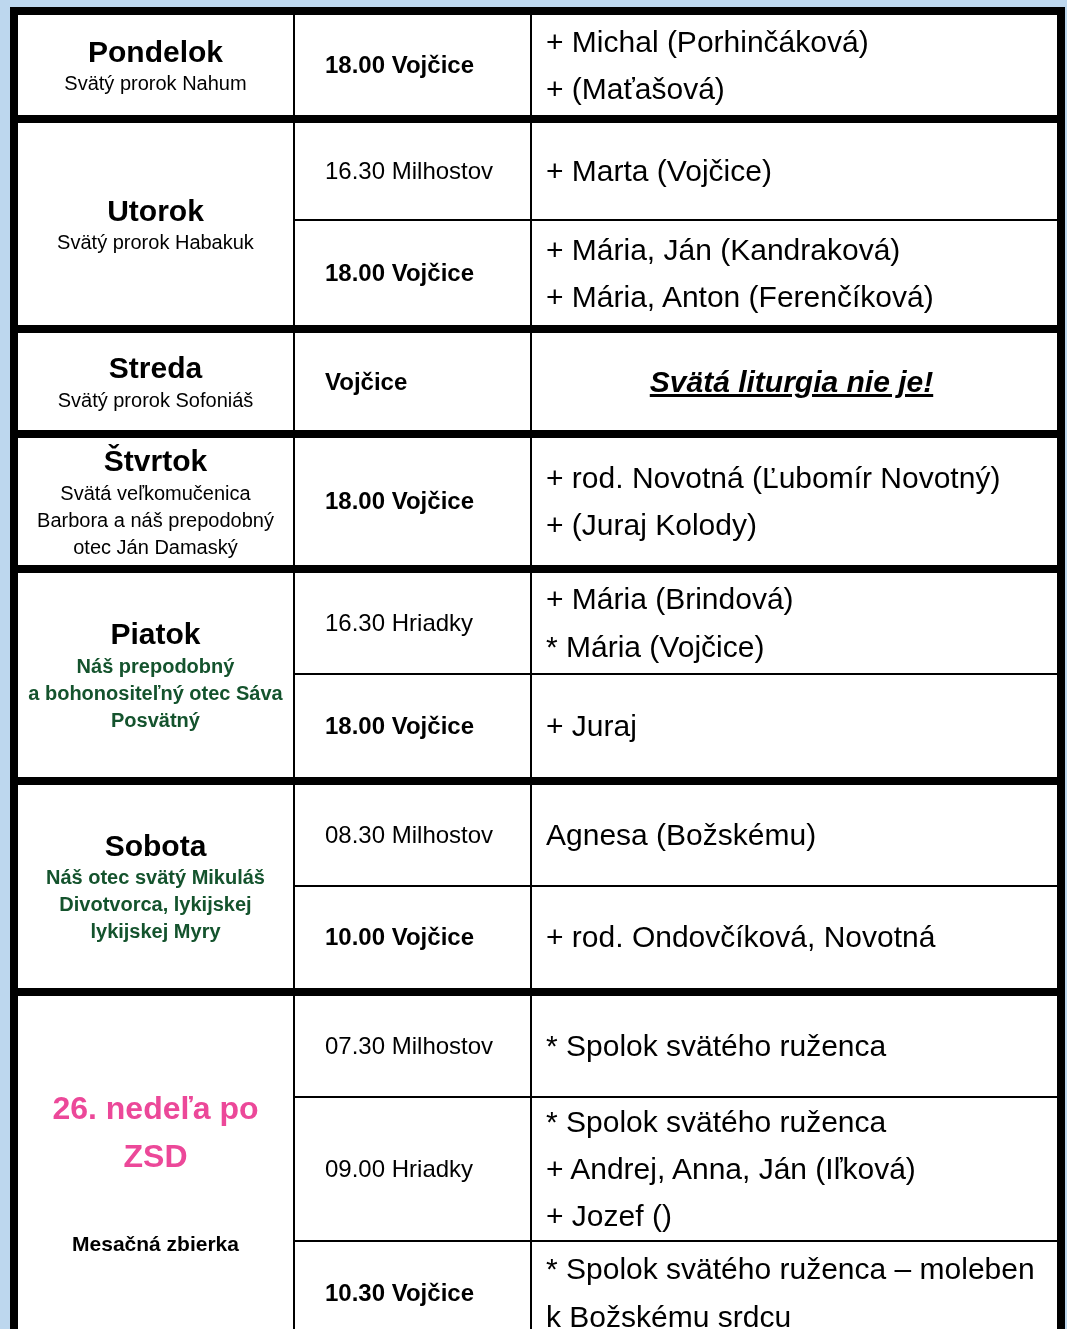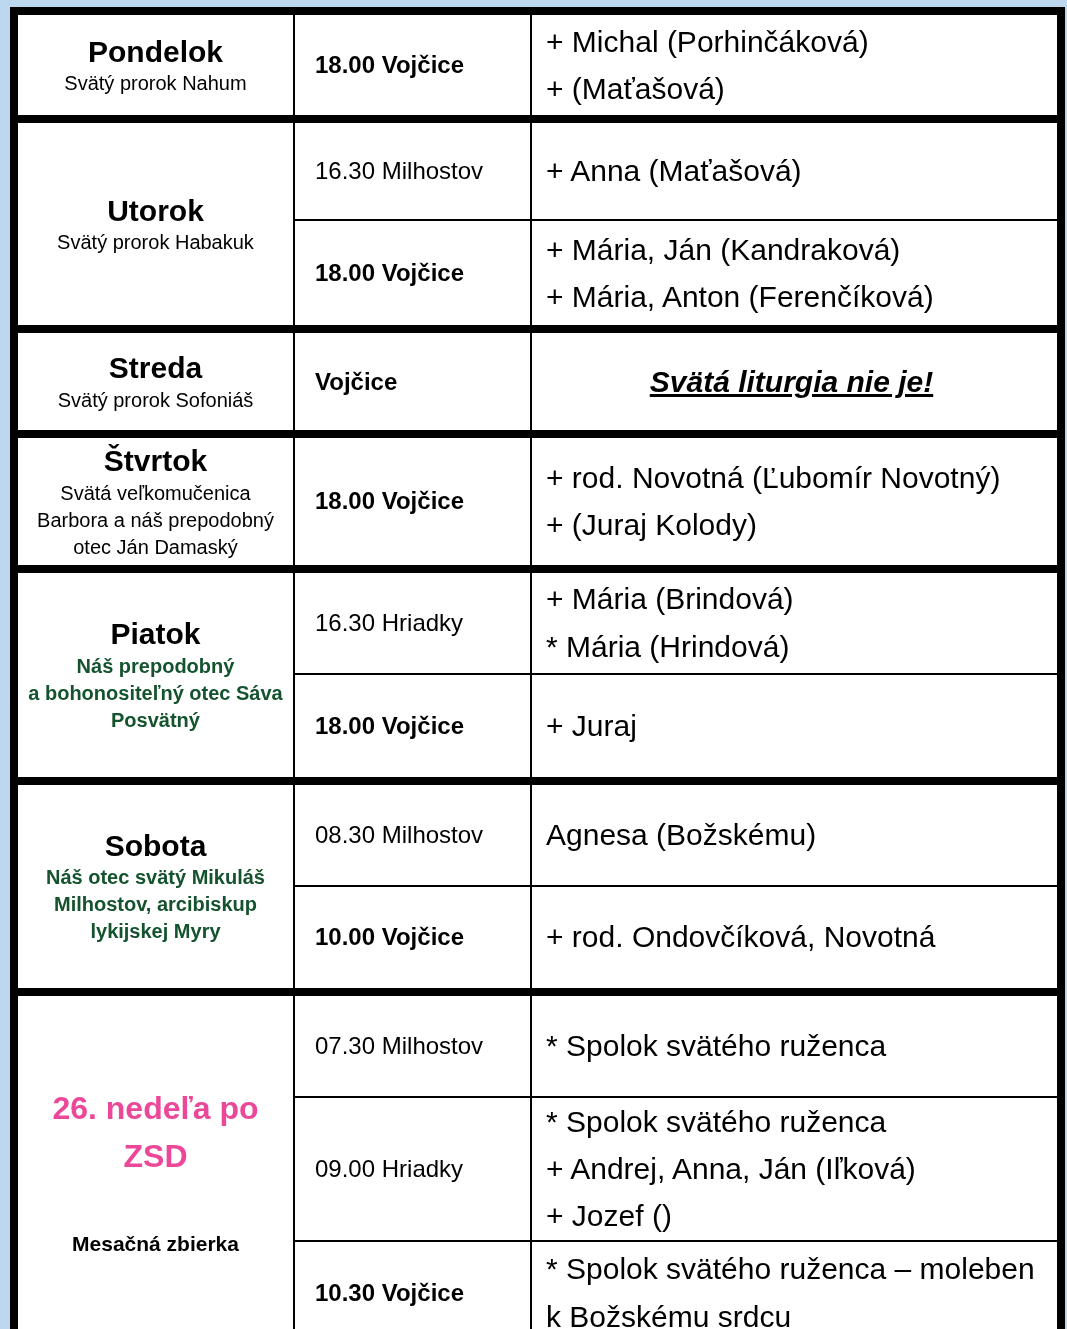--- a/index.html
+++ b/index.html
@@ -66,21 +66,21 @@
   }
   .day-note {
     font-size: 21px;
     font-weight: bold;
     margin-top: 52px;
   }
 
   
   .time-cell {
     font-size: 24px;
-    padding-left: 20px;
+    padding-left: 30px;
     text-align: left;
   }
   .time-cell.bold { font-weight: bold; }
 
   
   .int-cell {
     font-size: 30px;
     padding-left: 14px;
     padding-right: 6px;
     text-align: left;
@@ -120,21 +120,21 @@
       </td>
     </tr>
 
     <tr class="group-start">
       <td class="day-cell" rowspan="2">
         <div class="day-title">Utorok</div>
         <div class="feast">Svätý prorok Habakuk</div>
       </td>
       <td class="time-cell rh96">16.30 Milhostov</td>
       <td class="int-cell">
-        <div class="line">+ Anna (Maťašová)</div>
+        <div class="line">+ Marta (Vojčice)</div>
       </td>
     </tr>
     <tr>
       <td class="time-cell bold rh104">18.00 Vojčice</td>
       <td class="int-cell">
         <div class="line">+ Mária, Ján (Kandraková)</div>
         <div class="line">+ Mária, Anton (Ferenčíková)</div>
       </td>
     </tr>
 
@@ -166,35 +166,35 @@
     <tr class="group-start">
       <td class="day-cell" rowspan="2">
         <div class="day-title">Piatok</div>
         <div class="feast green">Náš prepodobný</div>
         <div class="feast green">a bohonositeľný otec Sáva</div>
         <div class="feast green">Posvätný</div>
       </td>
       <td class="time-cell rh100">16.30 Hriadky</td>
       <td class="int-cell">
         <div class="line">+ Mária (Brindová)</div>
-        <div class="line">* Mária (Hrindová)</div>
+        <div class="line">* Mária (Vojčice)</div>
       </td>
     </tr>
     <tr>
       <td class="time-cell bold rh102">18.00 Vojčice</td>
       <td class="int-cell">
         <div class="line">+ Juraj</div>
       </td>
     </tr>
 
     <tr class="group-start">
       <td class="day-cell" rowspan="2">
         <div class="day-title">Sobota</div>
         <div class="feast green">Náš otec svätý Mikuláš</div>
-        <div class="feast green">Milhostov, arcibiskup</div>
+        <div class="feast green">Divotvorca, lykijskej</div>
         <div class="feast green">lykijskej Myry</div>
       </td>
       <td class="time-cell rh100">08.30 Milhostov</td>
       <td class="int-cell">
         <div class="line">Agnesa (Božskému)</div>
       </td>
     </tr>
     <tr>
       <td class="time-cell bold rh101">10.00 Vojčice</td>
       <td class="int-cell">

